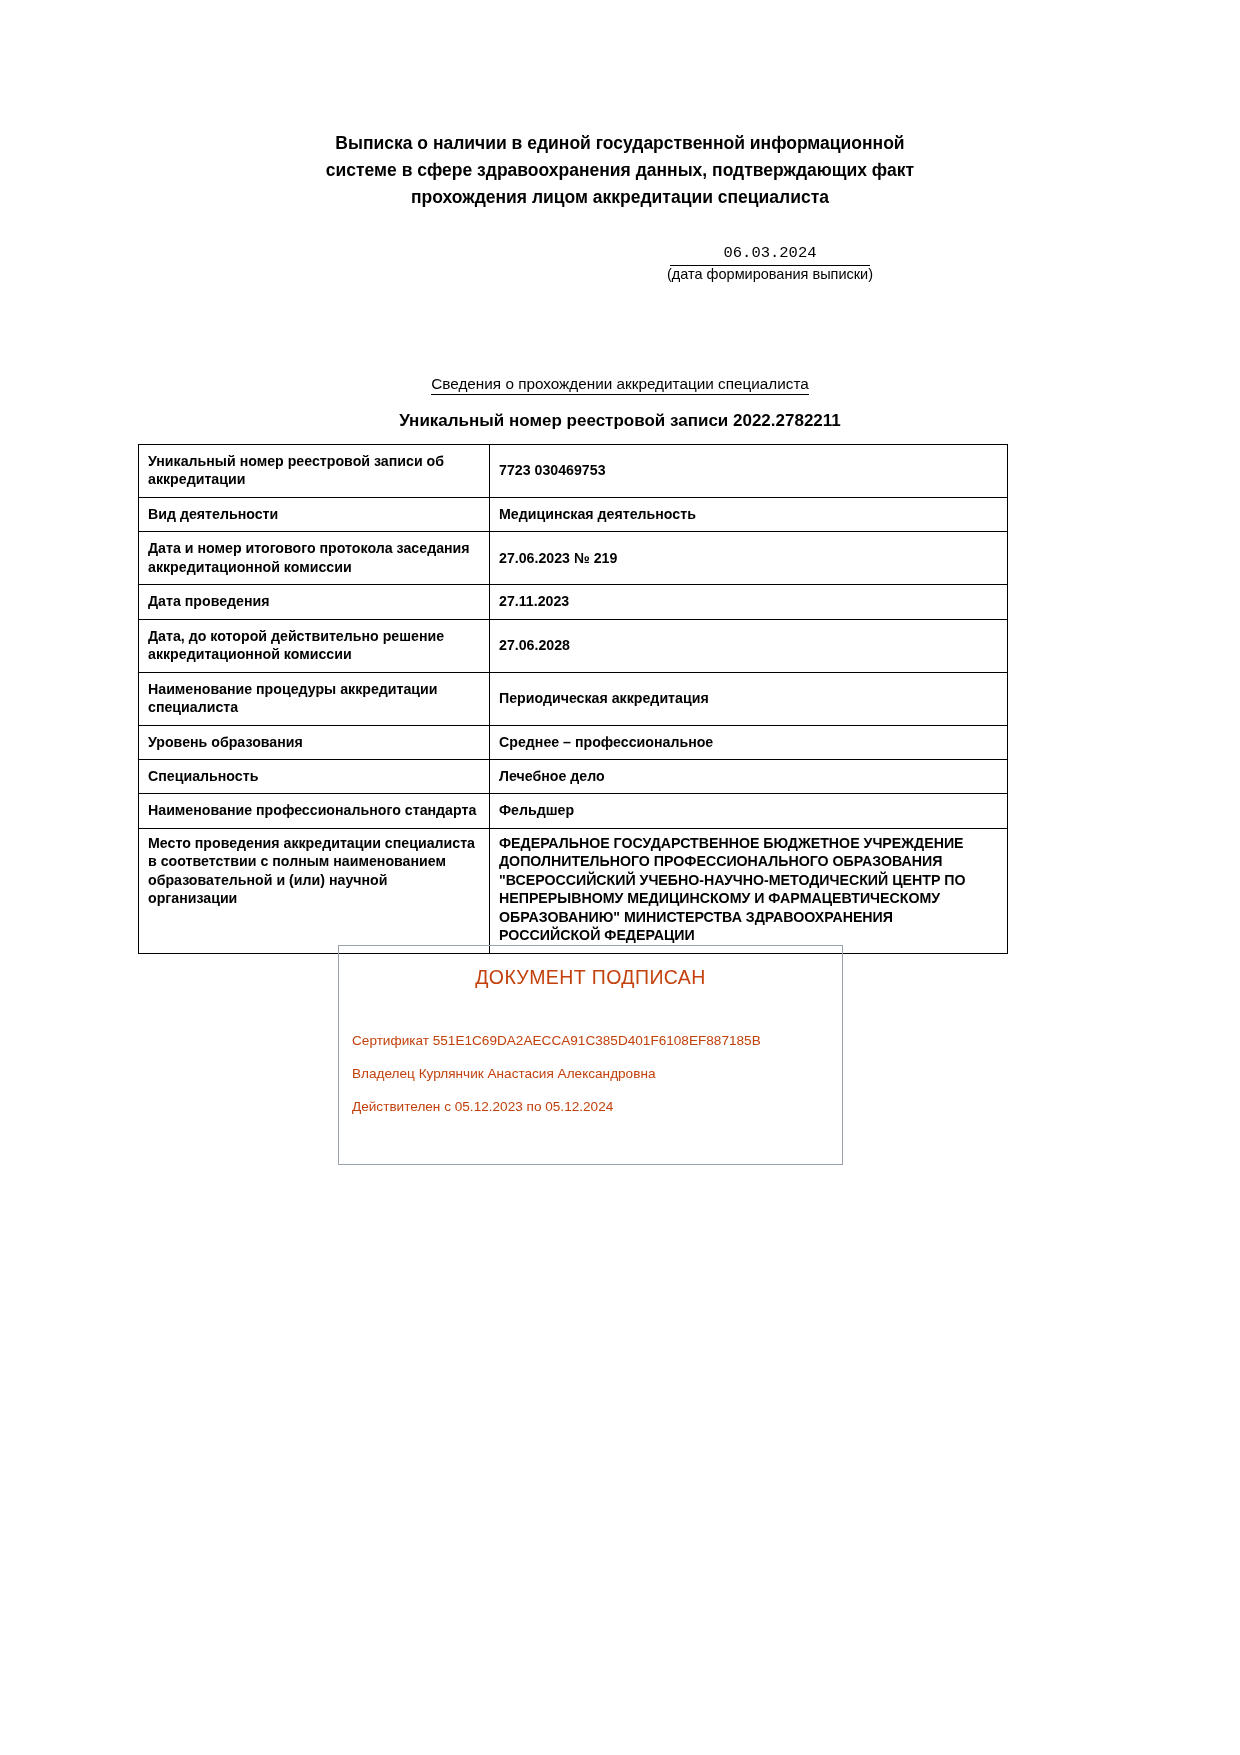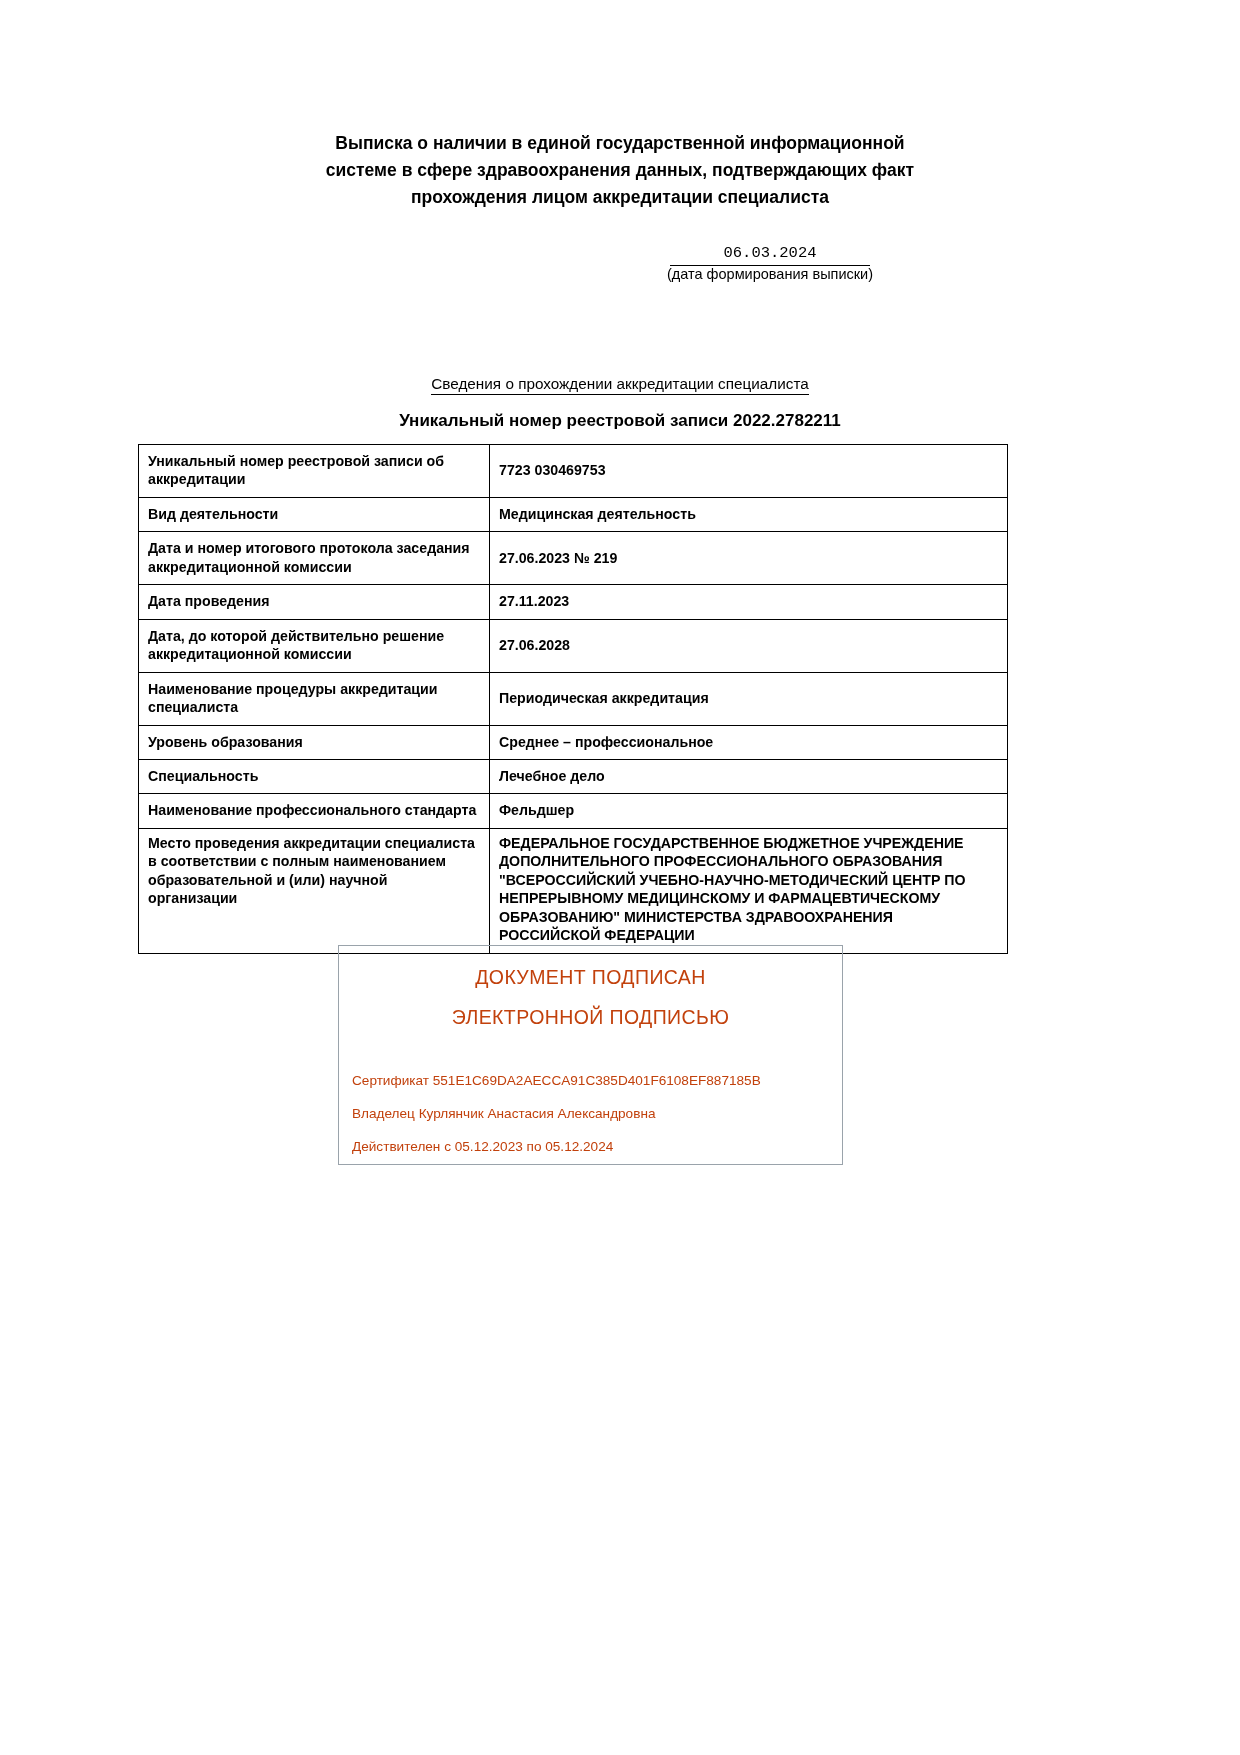--- a/index.html
+++ b/index.html
@@ -207,19 +207,18 @@
       </tr>
       <tr class="tall">
         <td class="label">Место проведения аккредитации специалиста в соответствии с полным наименованием образовательной и (или) научной организации</td>
         <td class="value">ФЕДЕРАЛЬНОЕ ГОСУДАРСТВЕННОЕ БЮДЖЕТНОЕ УЧРЕЖДЕНИЕ ДОПОЛНИТЕЛЬНОГО ПРОФЕССИОНАЛЬНОГО ОБРАЗОВАНИЯ "ВСЕРОССИЙСКИЙ УЧЕБНО-НАУЧНО-МЕТОДИЧЕСКИЙ ЦЕНТР ПО НЕПРЕРЫВНОМУ МЕДИЦИНСКОМУ И ФАРМАЦЕВТИЧЕСКОМУ ОБРАЗОВАНИЮ" МИНИСТЕРСТВА ЗДРАВООХРАНЕНИЯ РОССИЙСКОЙ ФЕДЕРАЦИИ</td>
       </tr>
     </tbody>
   </table>
 
   <div class="sign-stamp">
     <div class="sign-line1">ДОКУМЕНТ ПОДПИСАН</div>
-    <div class="sign-line2">ЭЛЕКТРОННОЙ ПОДПИСЬЮ</div>
     <div class="sign-detail first">Сертификат 551E1C69DA2AECCA91C385D401F6108EF887185B</div>
     <div class="sign-detail">Владелец Курлянчик Анастасия Александровна</div>
     <div class="sign-detail">Действителен с 05.12.2023 по 05.12.2024</div>
   </div>
 
 </div>
 
 </body></html>

